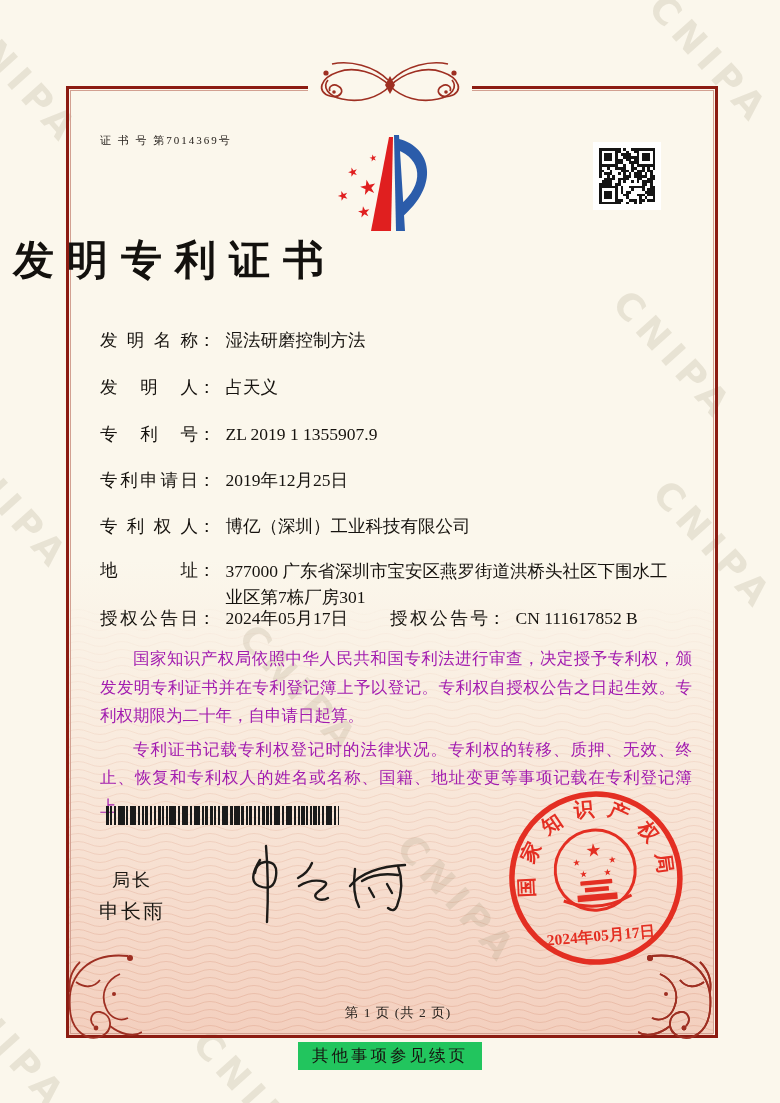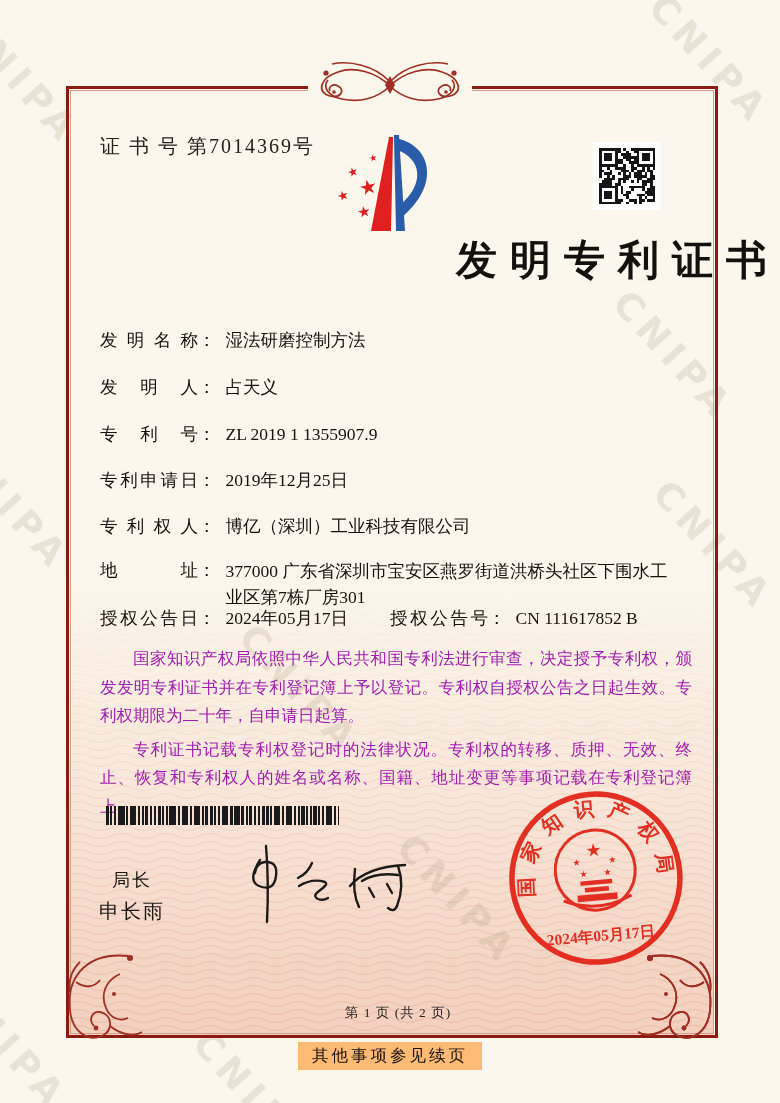--- a/index.html
+++ b/index.html
@@ -16,29 +16,29 @@
         background:linear-gradient(180deg,rgba(246,216,200,0),rgba(245,211,194,.40) 45%,rgba(242,200,182,.85));}
   #waves{position:absolute;left:67px;top:604px;z-index:0;}
 
   
   .frame{position:absolute;left:66px;top:86px;width:652px;height:952px;box-sizing:border-box;
          border:3px solid #8c1c12;z-index:2;pointer-events:none;}
   .frame::after{content:"";position:absolute;inset:1px;border:1px solid #d2a091;}
 
   .orn{position:absolute;z-index:3;}
 
-  .certno{position:absolute;left:100px;top:133px;font-size:20px;letter-spacing:2px;color:#26211c;z-index:4;}
+  .certno{position:absolute;left:100px;top:133px;font-size:11px;letter-spacing:2px;color:#26211c;z-index:4;}
 
   .logo{position:absolute;left:332px;top:126px;z-index:4;}
 
   .qrbox{position:absolute;left:593px;top:142px;background:#fff;padding:6px;z-index:4;}
   #qr{display:grid;grid-template-columns:repeat(21,2.7px);grid-auto-rows:2.7px;}
   .qm.on{background:#151515;}
 
-  .title{position:absolute;left:0;right:0;top:233px;text-align:right;font-size:41px;font-weight:bold;
+  .title{position:absolute;left:0;right:0;top:233px;text-align:left;font-size:41px;font-weight:bold;
          letter-spacing:13px;padding-left:13px;color:#13110e;z-index:4;}
 
   .frow{position:absolute;z-index:4;font-size:17.5px;color:#16130f;white-space:nowrap;}
   .flabel{display:inline-block;width:98px;text-align:justify;text-align-last:justify;}
   .fval{margin-left:10px;}
   .fval-addr{display:inline-block;width:452px;vertical-align:top;margin-left:10px;
              line-height:26px;white-space:normal;}
   .fgroup2{position:absolute;left:290px;top:0;}
 
   .paras{position:absolute;left:100px;top:645px;width:592px;z-index:4;font-size:16.5px;
@@ -55,21 +55,21 @@
              font-family:"Liberation Sans","DejaVu Sans",sans-serif;letter-spacing:2px;}
   .sig-name{position:absolute;left:99px;top:898px;font-size:20px;color:#1c1914;z-index:4;
             font-family:"Liberation Sans","DejaVu Sans",sans-serif;letter-spacing:2px;}
   .sig{position:absolute;left:235px;top:836px;z-index:4;}
 
   .seal{position:absolute;left:502px;top:784px;z-index:5;transform:rotate(-5deg);opacity:.95;}
 
   .pageinfo{position:absolute;left:16px;right:0;top:1004px;text-align:center;font-size:13.5px;
             color:#2a2520;z-index:4;letter-spacing:1px;}
   .note{position:absolute;left:0;right:0;top:1042px;text-align:center;z-index:4;}
-  .note span{display:inline-block;background:#fdba74;padding:3px 14px;font-size:16.5px;
+  .note span{display:inline-block;background:#22c55e;padding:3px 14px;font-size:16.5px;
              color:#16130f;letter-spacing:3px;}
 </style>
 </head>
 <body>
 
 <div class="page">
 
   <span class="wm" style="left:-18px;top:6px">CNIPA</span>
   <span class="wm" style="left:672px;top:-14px">CNIPA</span>
   <span class="wm" style="left:636px;top:282px">CNIPA</span>

